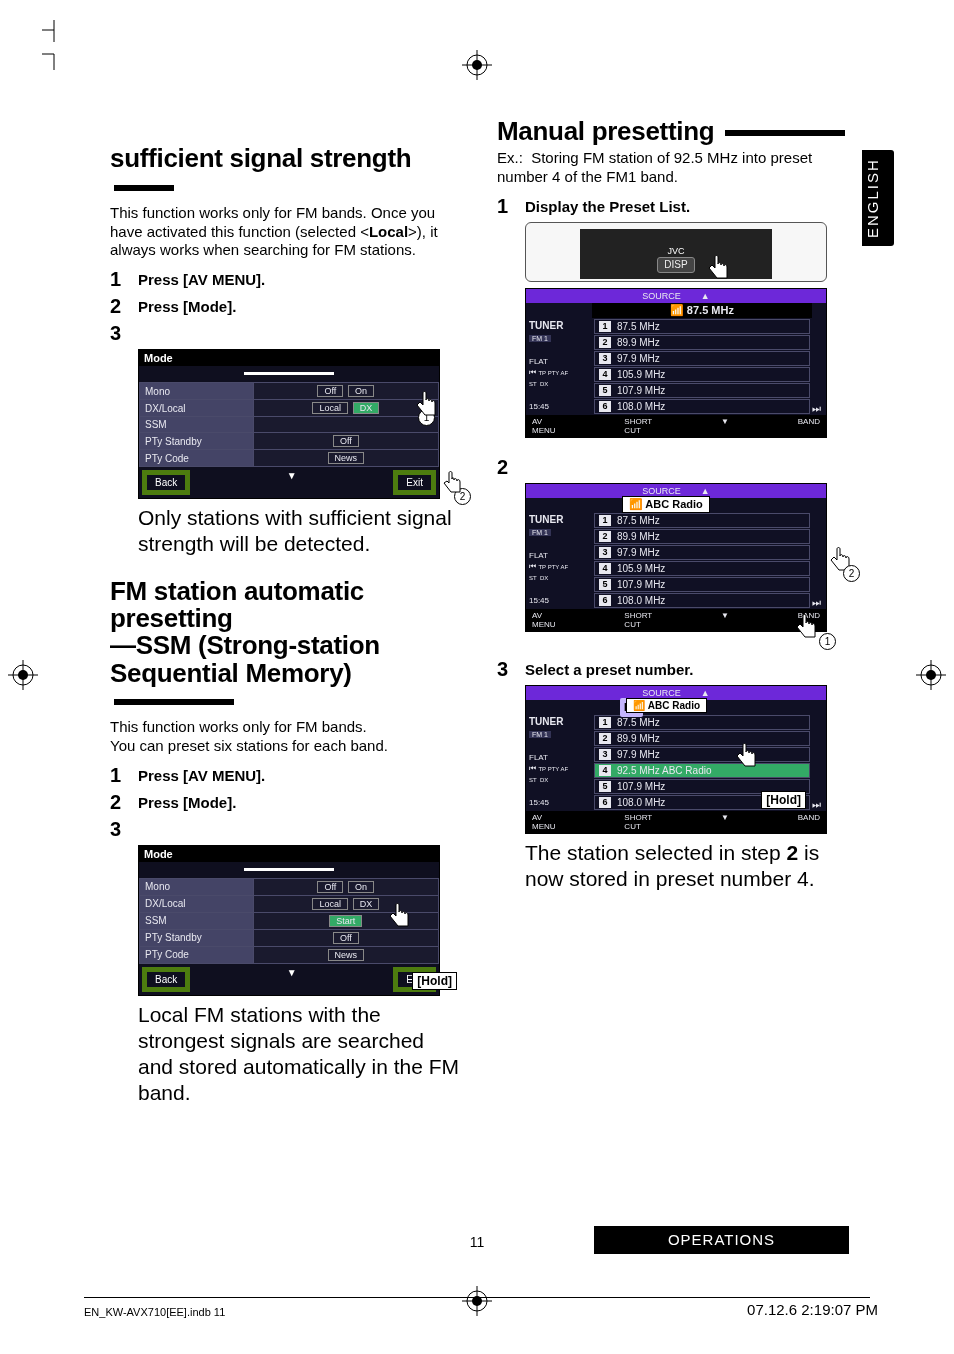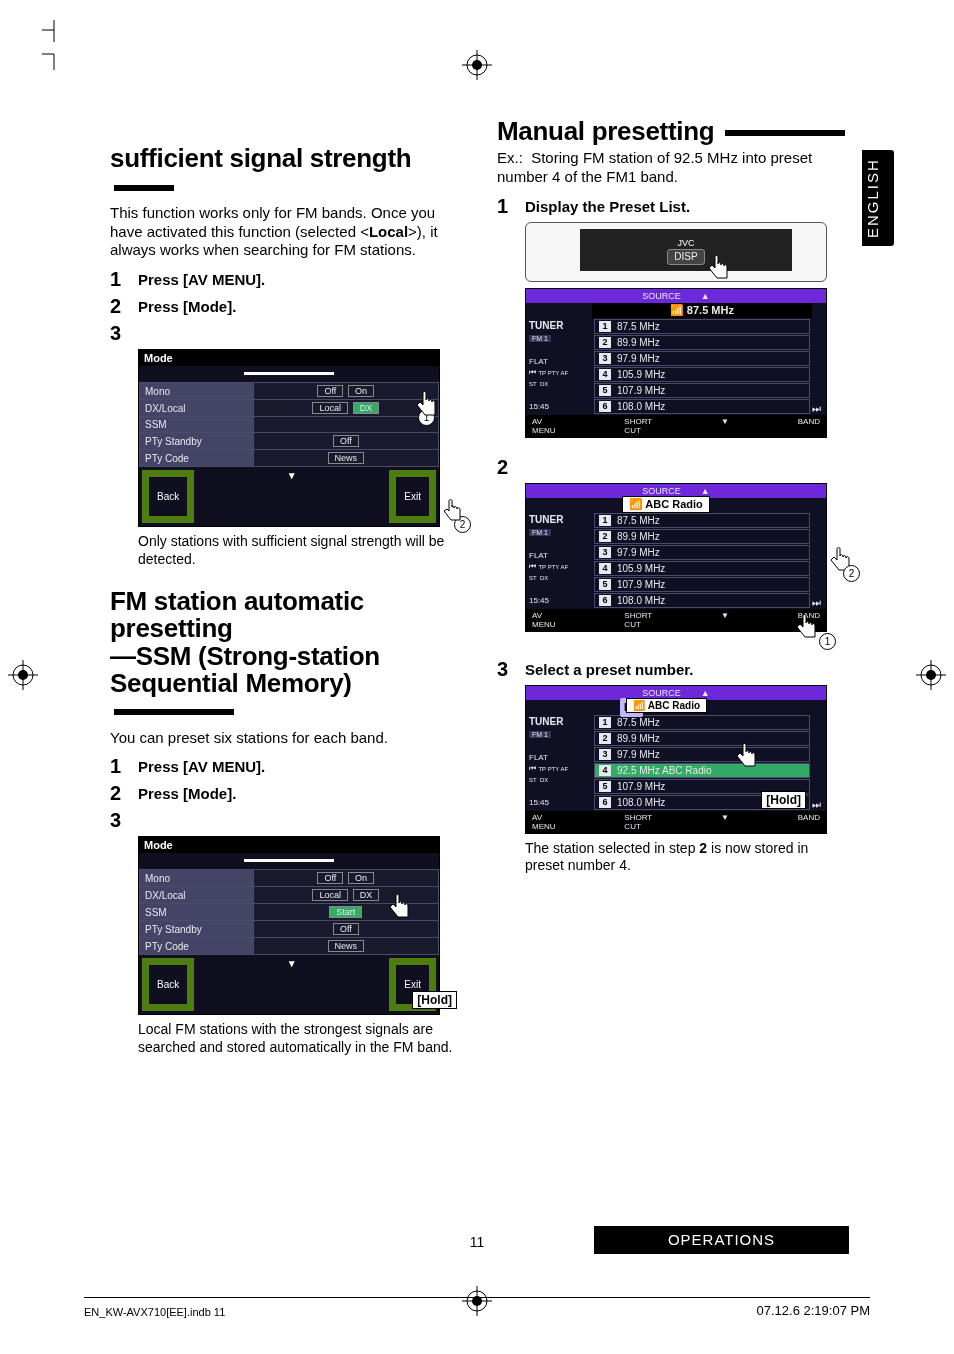--- a/index.html
+++ b/index.html
@@ -8,54 +8,54 @@
   .mark-center-top { position:absolute; top:50px; left:50%; transform:translateX(-50%); }
   .side-mark-left { position:absolute; top:50%; left:8px; transform:translateY(-50%); }
   .side-mark-right{ position:absolute; top:50%; right:8px; transform:translateY(-50%); }
   .content { position:absolute; top:118px; left:110px; width:740px; display:flex; gap:34px; }
   .col { width:353px; }
   h2.sec { font-size:26px; font-weight:800; line-height:1.05; margin:0 0 4px 0; font-family:"Arial Narrow",Arial,sans-serif; font-stretch:condensed; letter-spacing:-0.3px; }
   p.body { font-size:15px; line-height:1.25; margin:4px 0 8px 0; font-family:"Arial Narrow",Arial,sans-serif; font-stretch:condensed; }
   .step { display:flex; gap:10px; margin:4px 0; align-items:flex-start; }
   .step .n { font-size:20px; font-weight:900; font-family:Arial,sans-serif; min-width:18px; }
   .step .t { font-size:15px; font-weight:700; font-family:"Arial Narrow",Arial,sans-serif; font-stretch:condensed; padding-top:3px; }
-  .caption { font-size:14px; line-height:1.25; margin:6px 0 4px 28px; font-family:"Arial Narrow",Arial,sans-serif; font-stretch:condensed; }
+  .caption { font-size:21px; line-height:1.25; margin:6px 0 4px 28px; font-family:"Arial Narrow",Arial,sans-serif; font-stretch:condensed; }
   ul.bul { margin:0 0 0 28px; padding-left:14px; font-family:"Arial Narrow",Arial,sans-serif; font-stretch:condensed; font-size:15px; line-height:1.25; }
   
   .modebox { margin-left:28px; width:300px; background:#1a1a2e; color:#fff; font-size:10px; font-family:Arial,sans-serif; border:1px solid #000; }
   .modebox .hdr { background:#000; padding:2px 5px; font-weight:bold; font-size:11px; }
   .modebox .tabstrip { height:16px; background:#0f0f1f; text-align:center; }
   .modebox table { width:100%; border-collapse:collapse; }
   .modebox td { border:1px solid #4a4a6a; padding:2px 5px; color:#e8e8f0; font-size:10px; }
   .modebox td.lbl { background:#444466; width:38%; }
   .pill { display:inline-block; border:1px solid #888; padding:0 6px; font-size:9px; margin:0 1px; }
   .modebox .ftr { display:flex; justify-content:space-between; padding:3px; background:#0f0f1f; }
-  .btn { display:inline-block; border:7px solid #4d7c0f; padding:14px 8px; font-size:10px; color:#fff; }
+  .btn { display:inline-block; border:5px solid #4d7c0f; padding:2px 8px; font-size:10px; color:#fff; }
   .holdtag { position:absolute; right:6px; bottom:6px; background:#fff; color:#000; font-weight:bold; padding:1px 4px; border:1px solid #000; font-size:12px; }
   
   .langtab { position:absolute; top:150px; right:60px; width:28px; height:88px; background:#000; color:#fff; font-size:15px; writing-mode:vertical-rl; transform:rotate(180deg); text-align:center; letter-spacing:2px; padding:4px 2px; border-radius:3px 0 0 3px; font-family:Arial,sans-serif; }
   .opsbar { position:absolute; bottom:100px; right:105px; width:255px; height:28px; background:#000; color:#fff; font-size:15px; text-align:center; line-height:28px; letter-spacing:1px; font-family:Arial,sans-serif; }
   .pagenum { position:absolute; bottom:104px; left:50%; transform:translateX(-50%); font-size:14px; }
   .footline { position:absolute; bottom:56px; left:84px; right:84px; border-top:1px solid #000; }
   .footL { position:absolute; bottom:36px; left:84px; font-size:11px; }
-  .footR { position:absolute; bottom:36px; right:84px; font-size:13px; }
+  .footR { position:absolute; bottom:36px; right:76px; font-size:15px; }
   .mark-center-bot { position:absolute; bottom:34px; left:50%; transform:translateX(-50%); }
   
   .tuner { margin-left:28px; width:300px; background:#101024; color:#e8e8f0; font-size:10px; font-family:Arial,sans-serif; border:1px solid #000; position:relative; }
   .tuner .topbar { background:#6d28d9; text-align:center; padding:2px; font-size:9px; }
   .tuner .row { display:flex;align-items:flex-end; }
   .tuner .side { width:60px; font-size:8px; padding:3px; line-height:1.4; }
   .tuner .side b { font-size:10px; }
   .tuner ol { list-style:none; padding:0; margin:0; flex:1; }
   .tuner ol li { border:1px solid #4a4a6a; margin:1px 2px; padding:1px 4px; font-size:10px; display:flex; gap:6px; }
   .tuner ol li span.idx { background:#e8e8f0; color:#000; width:12px; text-align:center; font-weight:bold; font-size:9px; }
   .tuner .botbar { background:#000; display:flex; justify-content:space-between; padding:2px 6px; font-size:8px; }
   .hilite { position:absolute; background:#fff; color:#000; font-weight:bold; font-size:11px; padding:1px 6px; border:1px solid #000; }
   .facia { margin-left:28px; width:300px; height:58px; border:1px solid #555; border-radius:6px; position:relative; background:#f7f7f7; margin-bottom:6px;}
-  .facia .scr { position:absolute; left:54px; top:6px; width:212px; height:34px; background:#222; color:#fff; font-size:9px; text-align:center; line-height:12px; padding-top:8px; }
+  .facia .scr { position:absolute; left:54px; top:6px; width:192px; height:34px; background:#222; color:#fff; font-size:9px; text-align:center; line-height:12px; padding-top:16px; }
   .facia .btnDISP { display:inline-block; border:1px solid #888; padding:1px 6px; border-radius:3px; color:#eee; background:#444; font-size:10px;}
   .circnum { display:inline-block; width:15px; height:15px; border:1px solid #000; border-radius:50%; font-size:10px; text-align:center; line-height:15px; background:#fff; color:#000; }
   .handpos { position:absolute; }
   .relbox { position:relative; }
   .freqhdr { background:#000; text-align:center; font-size:11px; padding:1px; font-weight:bold; }
   .presetpill { position:absolute; background:#c4b5fd; color:#000; font-weight:bold; padding:4px 4px; font-size:10px; border-radius:2px;margin-left:32px; }
 </style>
 </head>
 <body>
 
@@ -165,20 +165,21 @@
     </div>
 
     <p class="caption">Only stations with sufficient signal strength will be detected.</p>
 
     <h2 class="sec" style="margin-top:20px;">
       <span>FM station automatic presetting</span><br>
       <span>—SSM (Strong-station</span><br>
       <span>Sequential Memory)</span>
       <span style="display:inline-block;width:120px;height:6px;background:#000;vertical-align:middle;margin-left:4px;"></span>
     </h2>
+    <p class="body" style="margin-bottom:0">This function works only for FM bands.</p>
     <p class="body" style="margin-top:0">You can preset six stations for each band.</p>
     <div class="step">
         <div class="n">1</div>
         <div class="t">Press [AV MENU].</div>
       </div>
     <div class="step">
         <div class="n">2</div>
         <div class="t">Press [Mode].</div>
       </div>
     <div class="step">

